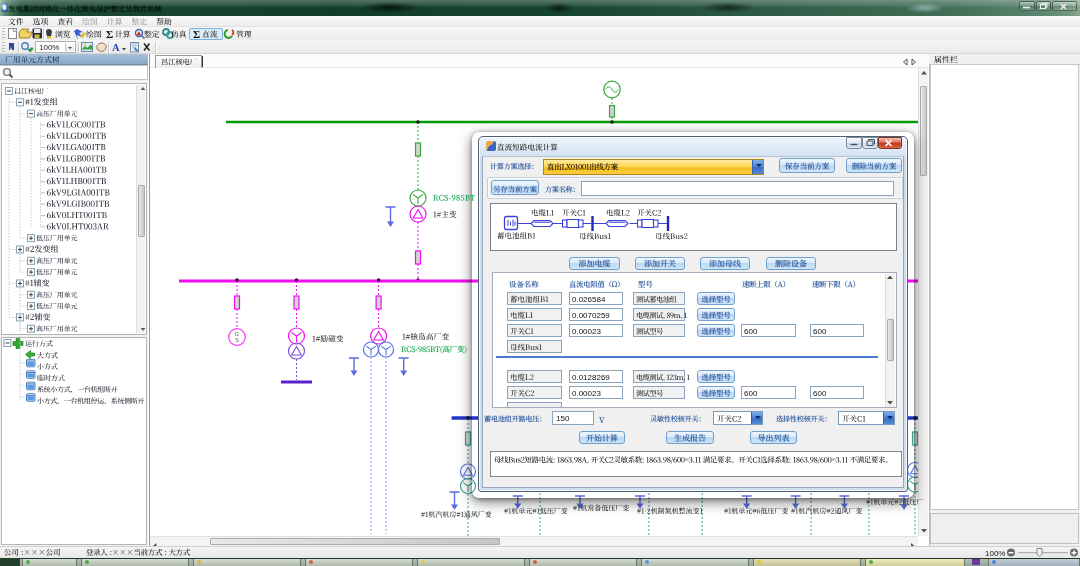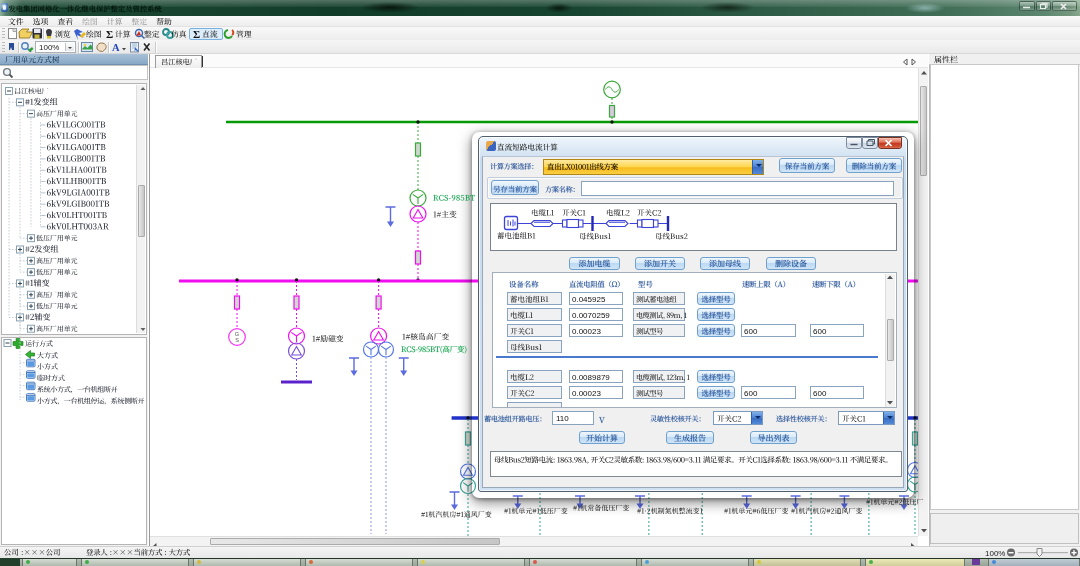--- a/index.html
+++ b/index.html
@@ -503,32 +503,32 @@
 
 <div class="fld fldro" style="left:507px;top:386px;width:55px;height:13px"></div>
 <div class="fld" style="left:569px;top:386px;width:54px;height:13px"></div>
 <div class="fld fldro" style="left:633px;top:386px;width:52px;height:13px"></div>
 <div class="w7btn" style="left:697px;top:386px;width:38px;height:13px"></div>
 <div class="fld" style="left:741px;top:386px;width:55px;height:13px"></div>
 <div class="fld" style="left:810px;top:386px;width:54px;height:13px"></div>
 
 <div class="fld fldro" style="left:507px;top:402px;width:55px;height:5px;border-bottom:none"></div>
 
-<div class="num" style="left:572px;top:295px">0.045925</div>
+<div class="num" style="left:572px;top:295px">0.026584</div>
 <div class="num" style="left:572px;top:311px">0.0070259</div>
 <div class="num" style="left:572px;top:327px">0.00023</div>
 <div class="num" style="left:744px;top:327px">600</div>
 <div class="num" style="left:813px;top:327px">600</div>
-<div class="num" style="left:572px;top:373px">0.0089879</div>
+<div class="num" style="left:572px;top:373px">0.0128269</div>
 <div class="num" style="left:572px;top:389px">0.00023</div>
 <div class="num" style="left:744px;top:389px">600</div>
 <div class="num" style="left:813px;top:389px">600</div>
 
 <div class="fld" style="left:552px;top:411px;width:42px;height:14px"></div>
-<div class="num" style="left:556px;top:414px">110</div>
+<div class="num" style="left:556px;top:414px">150</div>
 <div class="dcombo" style="left:713px;top:411px;width:50px;height:14px">
     <span class="arr"></span>
   </div>
 <div class="dcombo" style="left:838px;top:411px;width:57px;height:14px">
     <span class="arr"></span>
   </div>
 
 <div class="w7btn" style="left:579px;top:431px;width:46px;height:13px"></div>
 <div class="w7btn" style="left:666px;top:431px;width:48px;height:13px"></div>
 <div class="w7btn" style="left:750px;top:431px;width:47px;height:13px"></div>

